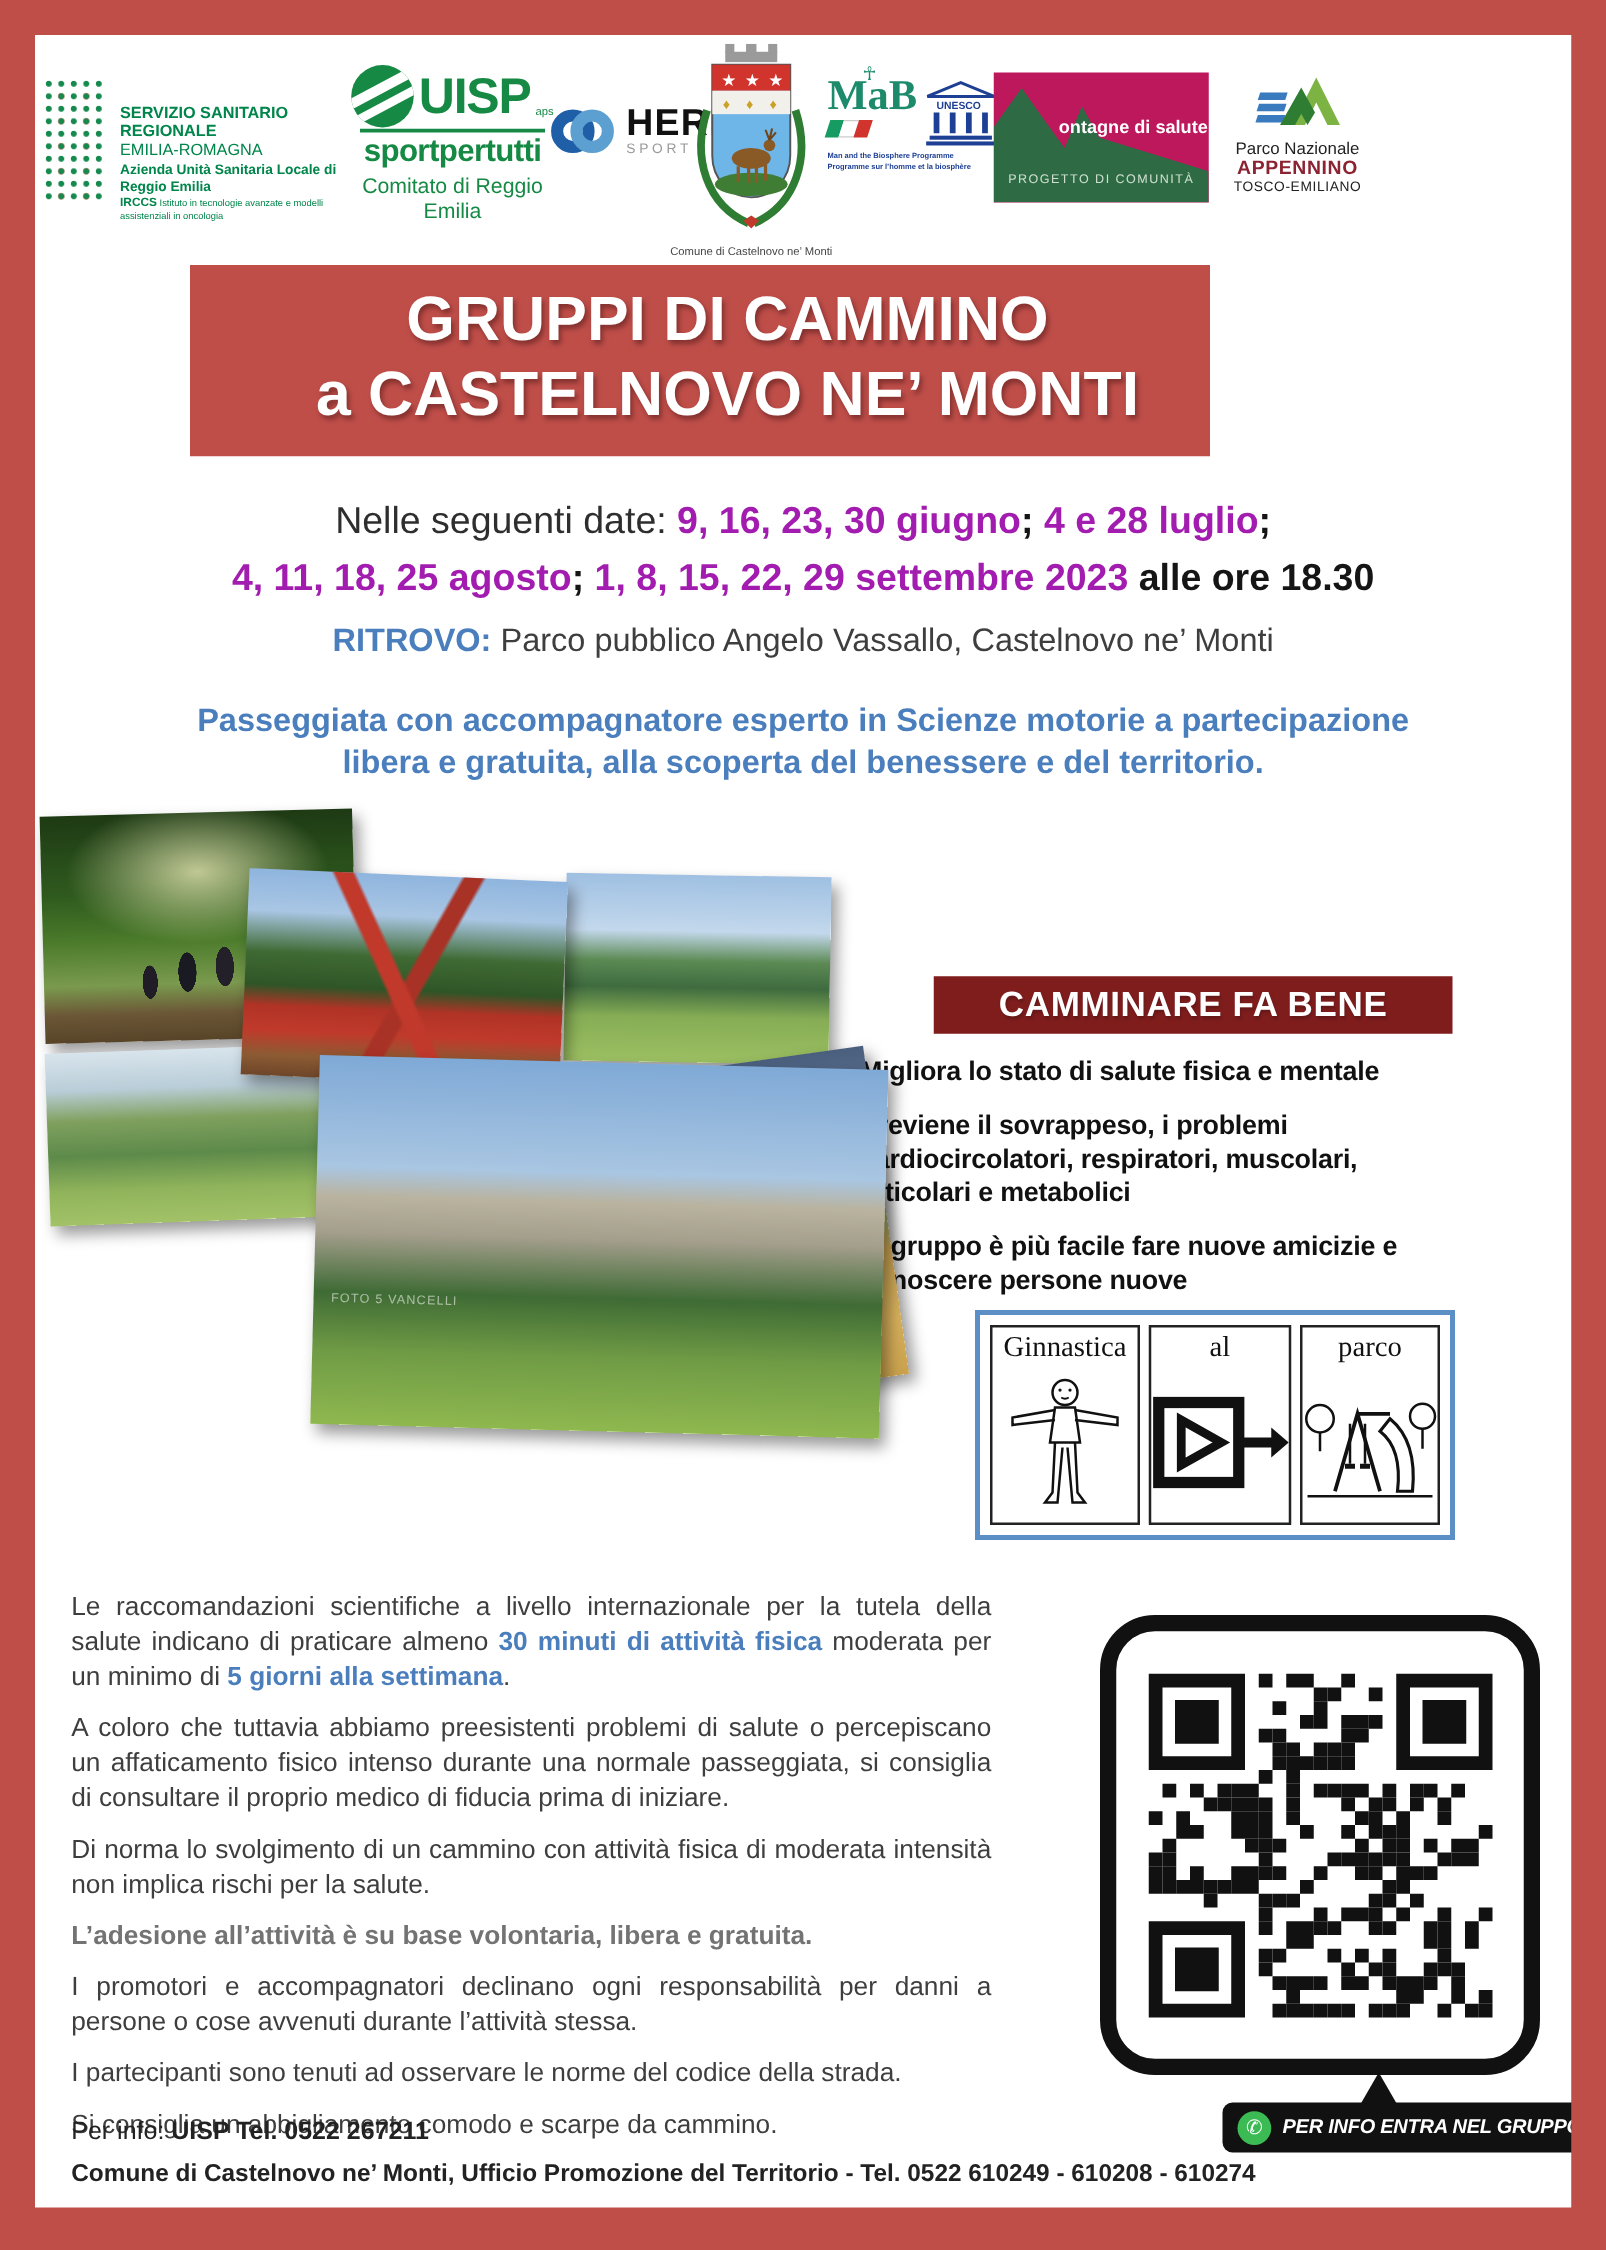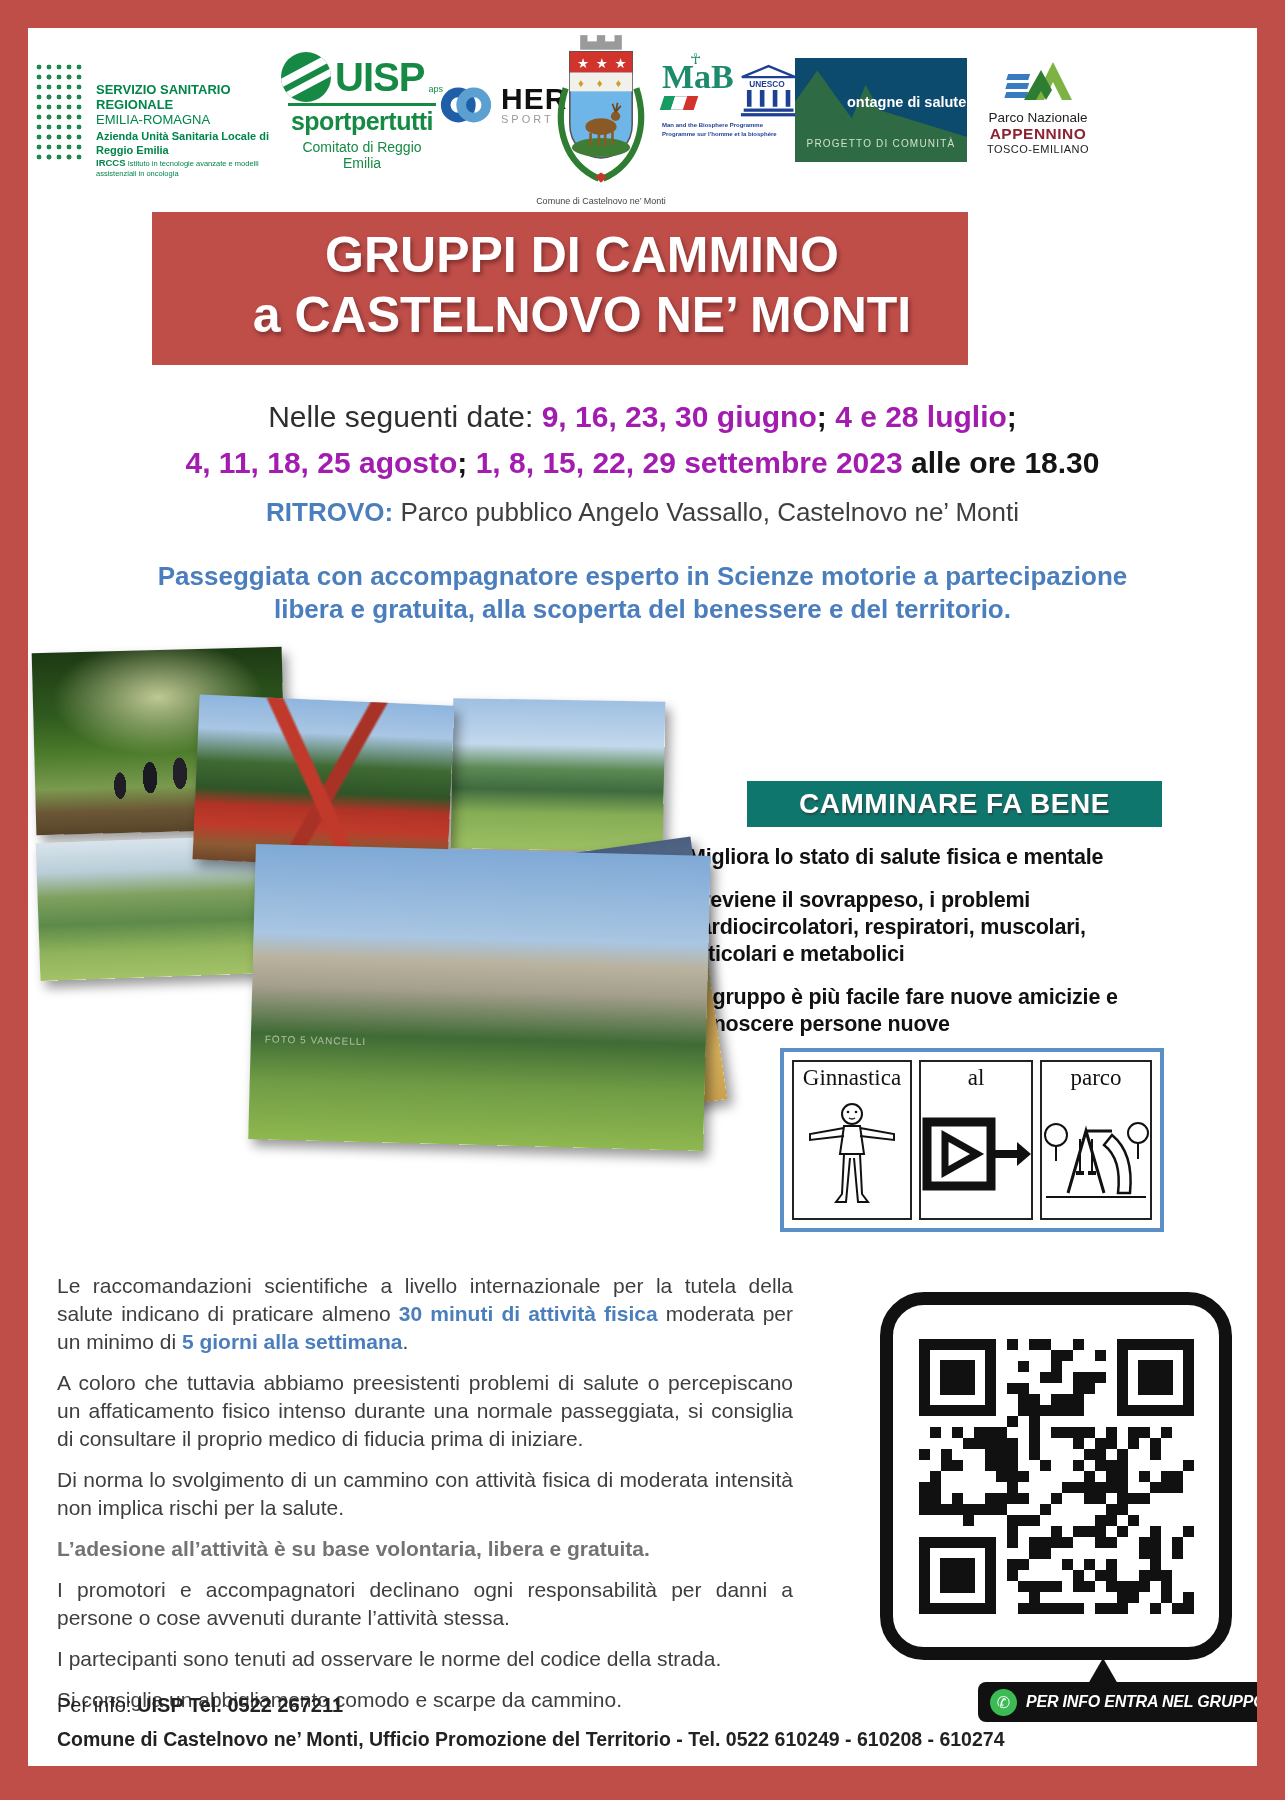--- a/index.html
+++ b/index.html
@@ -26,39 +26,39 @@
   .uisp{position:absolute;left:288px;top:52px;width:148px;text-align:center;color:#168a44;}
   .uisp-row{display:flex;align-items:center;justify-content:center;gap:4px;}
   .uisp-ball{width:50px;height:50px;border-radius:50%;background:#168a44;position:relative;overflow:hidden;flex:none;}
   .uisp-ball::before,.uisp-ball::after{content:"";position:absolute;background:#fff;border-radius:6px;}
   .uisp-ball::before{left:-8px;top:14px;width:66px;height:8px;transform:rotate(-28deg);}
   .uisp-ball::after{left:-8px;top:30px;width:66px;height:7px;transform:rotate(-28deg);}
   .uisp-name{font-size:40px;font-weight:bold;letter-spacing:-1px;}
   .uisp-aps{font-size:9px;align-self:flex-end;margin-bottom:8px;}
   .uisp-line{border-top:3px solid #168a44;margin:1px 0 1px;}
   .uisp-tag{font-size:25px;font-weight:bold;letter-spacing:-0.5px;}
-  .uisp-com{font-size:14px;margin-top:3px;}
+  .uisp-com{font-size:17px;margin-top:3px;}
 
   .here{position:absolute;left:437px;top:76px;display:flex;align-items:center;gap:6px;}
   .here-text .here-name{font-size:30px;font-weight:900;color:#111;letter-spacing:1px;line-height:28px;}
   .here-text .here-sub{font-size:11px;color:#9a9a9a;letter-spacing:3px;}
 
   .coat{position:absolute;left:549px;top:30px;width:104px;height:158px;}
   .comune-caption{position:absolute;left:505px;top:196px;width:192px;text-align:center;font-size:9px;color:#444;}
 
   .mab{position:absolute;left:662px;top:62px;width:135px;}
   .mab-name{font-size:34px;font-weight:bold;color:#1c8a6b;line-height:30px;font-family:"Liberation Serif",serif;}
   .mab-ankh{font-size:15px;color:#1c8a6b;position:absolute;left:28px;top:-12px;}
   .mab-nm-wrap{position:relative;}
   .mab-flag{width:34px;height:14px;margin-top:4px;transform:skewX(-18deg);display:flex;}
   .mab-flag i{flex:1;}
   .mab-sub{font-size:6px;color:#1d3f94;line-height:7px;margin-top:2px;font-weight:bold;}
   .mab-right{display:flex;gap:6px;}
 
-  .montagne{position:absolute;left:795px;top:58px;width:172px;height:104px;background:#0c4a6e;overflow:hidden;}
+  .montagne{position:absolute;left:795px;top:58px;width:172px;height:104px;background:#be185d;overflow:hidden;}
   .mont-hill{position:absolute;inset:0;background:#2e6b45;
     clip-path:polygon(0 100%,0 42%,13% 12%,25% 40%,33% 58%,41% 26%,49% 50%,100% 76%,100% 100%);}
   .mont-name{position:absolute;left:52px;top:36px;color:#fff;font-weight:bold;font-size:14.5px;}
   .mont-sub{position:absolute;left:0;right:0;bottom:13px;text-align:center;color:#cfe0d0;font-size:10px;letter-spacing:1.2px;}
 
   .parco{position:absolute;left:980px;top:56px;width:116px;text-align:center;}
   .parco-l1{font-size:13.5px;color:#222;margin-top:2px;}
   .parco-l2{font-size:15.5px;font-weight:bold;color:#8c2332;letter-spacing:.5px;}
   .parco-l3{font-size:11px;color:#222;letter-spacing:.5px;}
 
@@ -99,21 +99,21 @@
   .ph-tree{left:470px;top:852px;width:240px;height:265px;transform:rotate(-8deg);z-index:4;
     background:
       radial-gradient(95px 95px at 34% 38%,#1f3d1f 0 55%,rgba(31,61,31,0) 58%),
       linear-gradient(180deg,#4a5f7e 0%,#7e93ad 42%,#8a9e6a 50%,#c7a050 62%,#d6b05c 82%,#caa24e 100%);}
   .ph-tree .trunk{position:absolute;left:36%;top:56%;width:9px;height:17%;background:#4a3520;}
   .ph-bisma{left:252px;top:850px;width:455px;height:295px;transform:rotate(1.5deg);z-index:5;
     background:linear-gradient(180deg,#7fa9d6 0%,#a9c6e2 30%,#b9b3a0 38%,#a49e8c 48%,#3f6b35 64%,#6f9b45 80%,#8fb84f 100%);}
   .watermark{position:absolute;left:14px;bottom:95px;font-size:10px;letter-spacing:1px;color:rgba(255,255,255,.55);}
 
   
-  .ben-head{position:absolute;left:747px;top:781px;width:415px;height:46px;background:#0f766e;
+  .ben-head{position:absolute;left:747px;top:781px;width:415px;height:46px;background:#7f1d1d;
     color:#fff;font-size:28px;font-weight:bold;text-align:center;line-height:46px;letter-spacing:.5px;
     text-shadow:1px 2px 2px rgba(70,20,20,.45);}
   .ben-list{position:absolute;left:652px;top:844px;width:512px;margin:0;padding:0;list-style:none;}
   .ben-list li{position:relative;padding-left:36px;font-size:21.5px;font-weight:bold;color:#111;
     line-height:27px;margin-bottom:16px;letter-spacing:-0.2px;}
   .ben-list li::before{content:"•";position:absolute;left:6px;top:0;font-size:21px;}
 
   
   .picto{position:absolute;left:780px;top:1048px;width:384px;height:184px;box-sizing:border-box;
     border:4px solid #5b8fc6;background:#fff;display:flex;gap:7px;padding:8px;}

